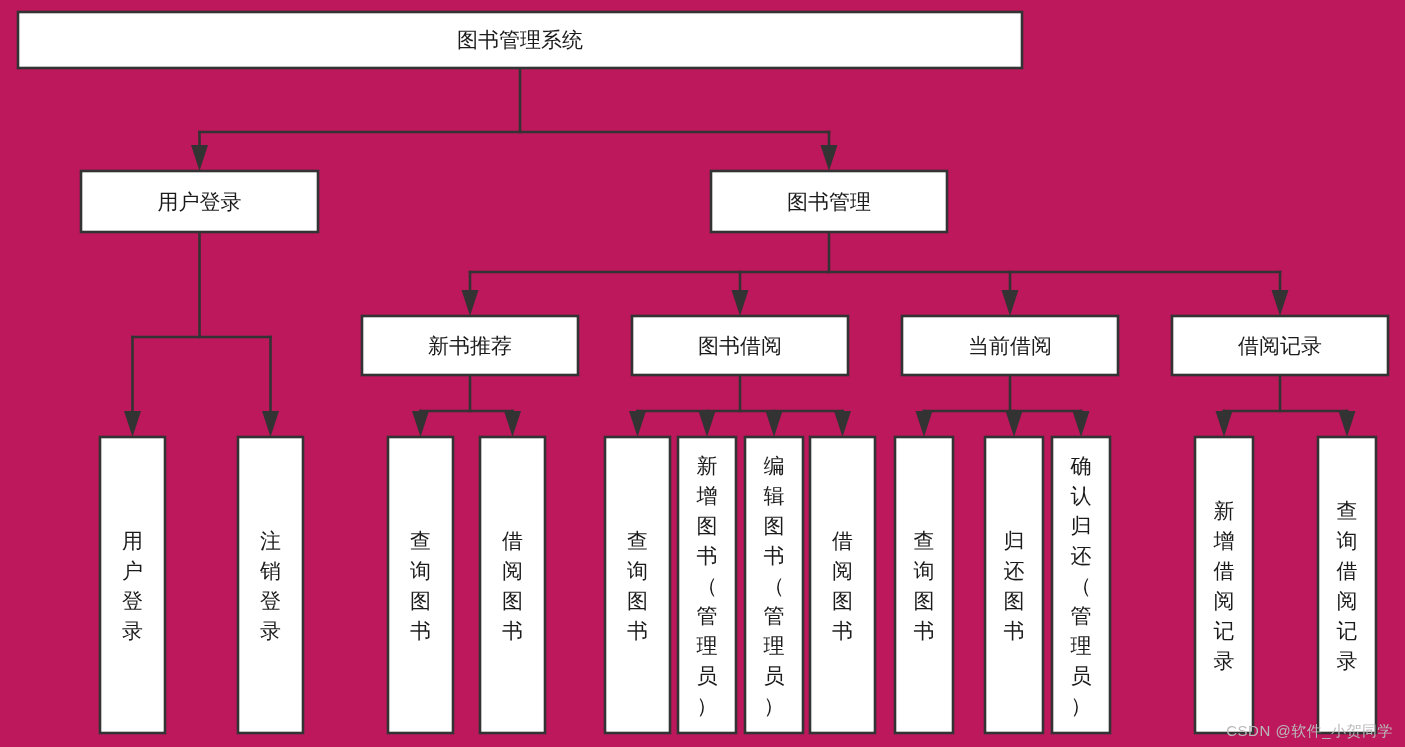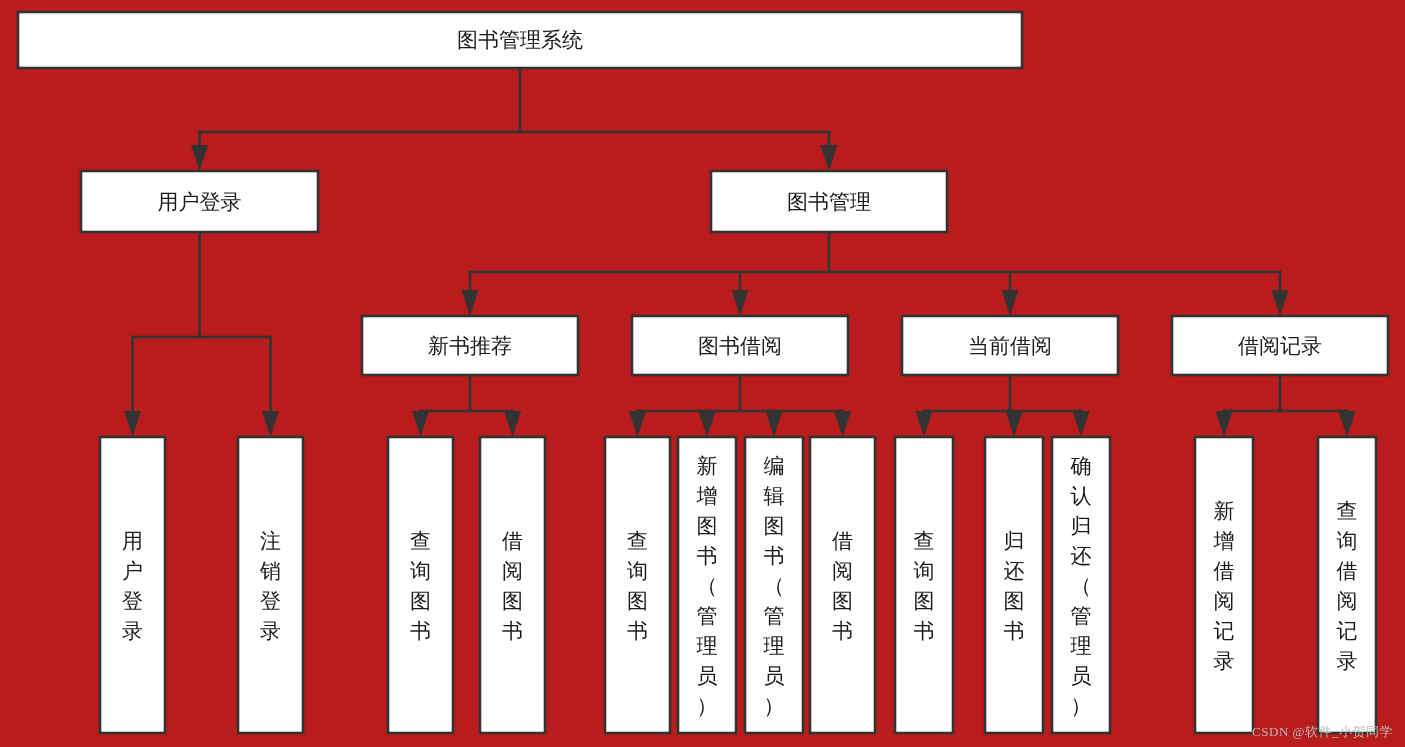--- a/index.html
+++ b/index.html
@@ -12,21 +12,21 @@
     width: 1405px;
     height: 747px;
     font-family: "DejaVu Sans", "Liberation Sans", sans-serif;
     overflow: hidden;
     position: relative;
   }
   #diagram-root {
     position: relative;
     width: 1405px;
     height: 747px;
-    background: #b91c1c;
+    background: #be185d;
   }
   svg#flowchart {
     position: absolute;
     left: 0;
     top: 0;
     width: 1405px;
     height: 747px;
     display: block;
   }
   .node-box {
@@ -54,22 +54,22 @@
   .node-label-v {
     font-family: "DejaVu Sans", "Liberation Sans", sans-serif;
     font-size: 21px;
     fill: #1b1b1b;
     text-anchor: middle;
   }
   .watermark-text {
     position: absolute;
     right: 12px;
     bottom: 6px;
-    font-family: Liberation Serif, serif;
-    font-size: 13px;
+    font-family: Liberation Sans, sans-serif;
+    font-size: 15px;
     color: #b9b9b9;
     letter-spacing: 0.5px;
     white-space: nowrap;
     user-select: none;
   }
 </style>
 </head>
 <body>
 
 <div id="diagram-root">

